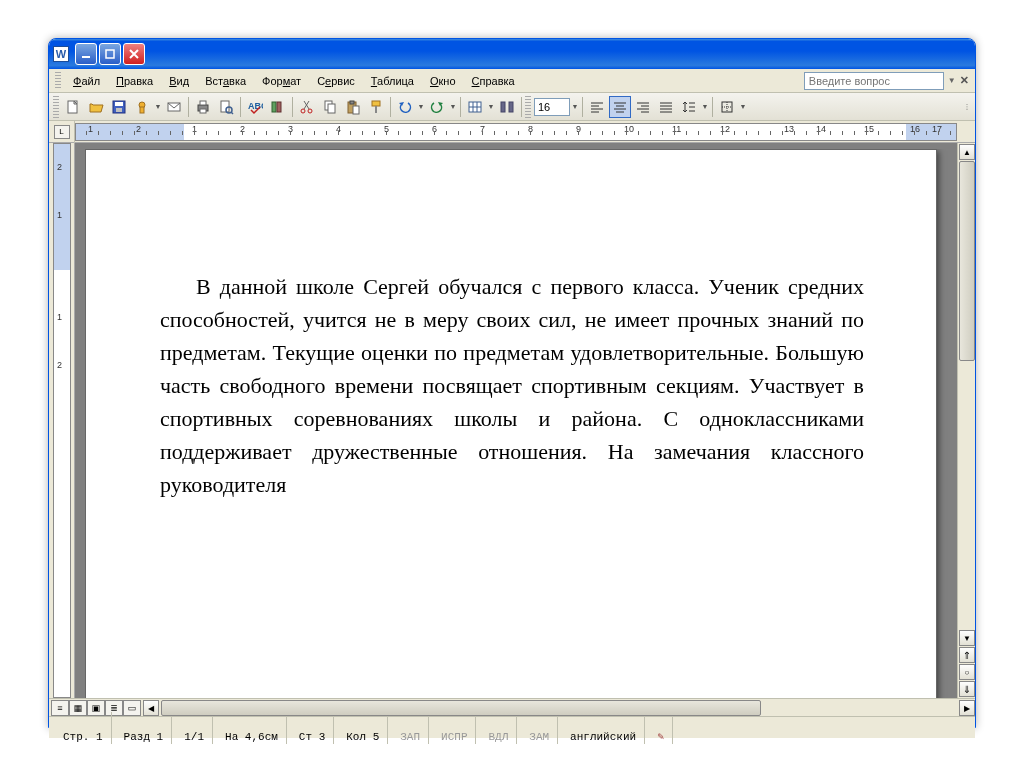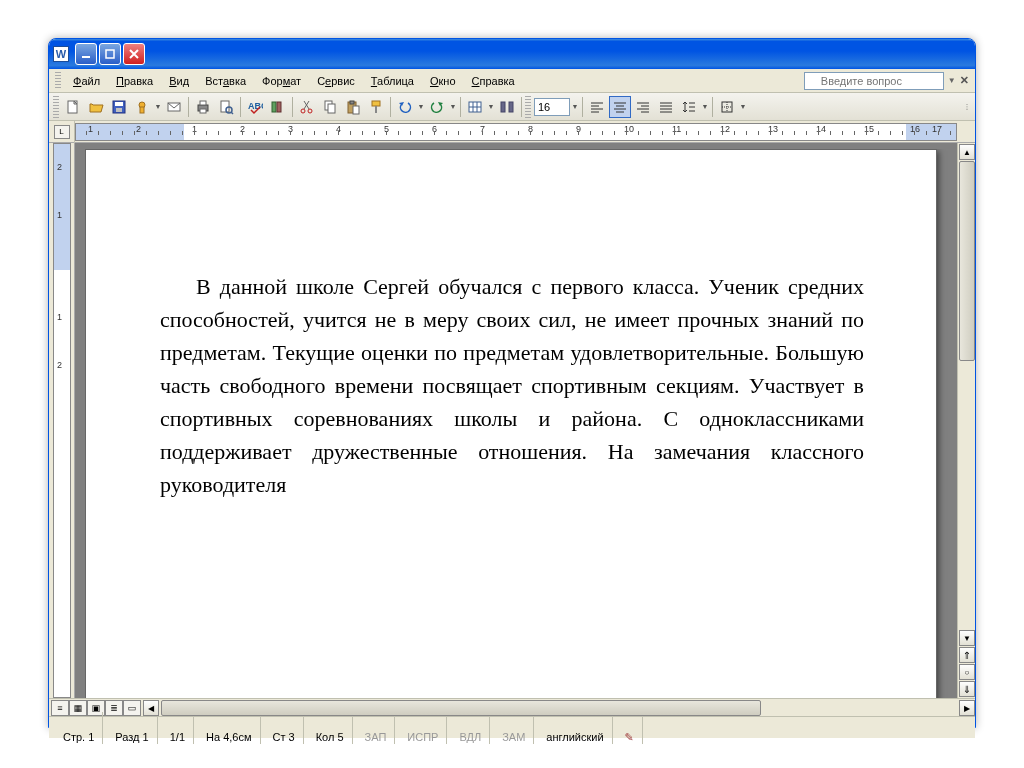--- a/index.html
+++ b/index.html
@@ -14,21 +14,21 @@
 .titlebar .win-btn { width: 22px; height: 22px; border-radius: 3px; display: flex; align-items: center; justify-content: center; border: 1px solid #fff; cursor: pointer; }
 .titlebar .win-btn.min, .titlebar .win-btn.max { background: linear-gradient(to bottom, #7ba7e0, #2a5ec8); }
 .titlebar .win-btn.close { background: linear-gradient(to bottom, #f08080, #d02020); }
 .titlebar .win-btn svg { width: 12px; height: 12px; }
 
 .menubar { height: 24px; background: #ece9d8; display: flex; align-items: center; padding: 0 6px; border-bottom: 1px solid #c0c0b0; }
 .menubar .mgrip { width: 6px; height: 18px; margin-right: 4px; background: repeating-linear-gradient(to bottom, #aaa 0 1px, transparent 1px 3px); }
 .menubar .menu-item { padding: 3px 8px; cursor: pointer; }
 .menubar .menu-item u { text-decoration: underline; }
 .menubar .spacer { flex: 1; }
-.menubar .help-input { width: 140px; height: 18px; border: 1px solid #7f9db9; background: #fff; color: #999; padding: 0 16px; font-size: 11px; }
+.menubar .help-input { width: 140px; height: 18px; border: 1px solid #7f9db9; background: #fff; color: #999; padding: 0 4px; font-size: 11px; }
 .menubar .help-after { display: flex; align-items: center; gap: 4px; margin-left: 4px; }
 .menubar .dd { color: #666; font-size: 8px; }
 
 .toolbar { height: 28px; background: linear-gradient(to bottom, #f4f3ee, #e3e1d5); display: flex; align-items: center; padding: 0 4px; border-bottom: 1px solid #c0c0b0; gap: 1px; }
 .toolbar .tgrip { width: 6px; height: 22px; margin-right: 2px; background: repeating-linear-gradient(to bottom, #aaa 0 1px, transparent 1px 3px); }
 .toolbar .tbtn { width: 22px; height: 22px; display: flex; align-items: center; justify-content: center; cursor: pointer; border: 1px solid transparent; }
 .toolbar .tsep { width: 1px; height: 20px; background: #b0b0a0; margin: 0 2px; }
 .toolbar .tdd { width: 8px; color: #555; font-size: 7px; text-align: center; cursor: pointer; }
 .toolbar .font-size-box { width: 36px; height: 18px; border: 1px solid #7f9db9; background: #fff; padding: 0 3px; font-size: 11px; }
 .toolbar .active { border: 1px solid #316ac5; background: #c1d2ee; }
@@ -58,21 +58,21 @@
 .vscroll .nav-btns { position: absolute; bottom: 0; left: 0; }
 
 .hscroll-row { height: 18px; background: #ece9d8; display: flex; border-top: 1px solid #c0c0b0; }
 .view-btns { display: flex; align-items: center; padding: 0 2px; gap: 0; }
 .view-btns .vbtn { width: 18px; height: 16px; border: 1px solid #888; background: #f4f3ee; display: flex; align-items: center; justify-content: center; cursor: pointer; font-size: 9px; }
 .hscroll { flex: 1; position: relative; background: #ece9d8; }
 .hscroll .sbtn { position: absolute; width: 16px; height: 16px; top: 1px; background: linear-gradient(to bottom,#fefefe,#e3e1d5); border: 1px solid #888; display: flex; align-items: center; justify-content: center; font-size: 8px; cursor: pointer; }
 .hscroll .thumb { position: absolute; top: 1px; left: 18px; height: 16px; width: 600px; background: linear-gradient(to bottom,#e8e6dc,#cfcdc0); border: 1px solid #888; border-radius: 2px; }
 
 .statusbar { height: 22px; background: #ece9d8; border-top: 1px solid #c0c0b0; display: flex; align-items: center; padding: 0 6px; gap: 4px; font-size: 11px; }
-.statusbar .cell { padding: 16px 8px; border-right: 1px solid #c0c0b0; height: 18px; line-height: 18px; }
+.statusbar .cell { padding: 16px 8px; border-right: 1px solid #c0c0b0; height: 18px; line-height: 18px; font-family: Liberation Mono, monospace; }
 .statusbar .dim { color: #999; }
 .statusbar .book { color: #a04040; }
 .statusbar .spacer { flex: 1; }
 </style>
 </head>
 <body>
 
 <div class="window">
 
   <div class="titlebar">
@@ -307,21 +307,21 @@
           <div class="tick" style="left: 212px;">3</div>
           <div class="tick" style="left: 260px;">4</div>
           <div class="tick" style="left: 308px;">5</div>
           <div class="tick" style="left: 356px;">6</div>
           <div class="tick" style="left: 404px;">7</div>
           <div class="tick" style="left: 452px;">8</div>
           <div class="tick" style="left: 500px;">9</div>
           <div class="tick" style="left: 548px;">10</div>
           <div class="tick" style="left: 596px;">11</div>
           <div class="tick" style="left: 644px;">12</div>
-          <div class="tick" style="left: 692px;">13</div>
+          <div class="tick" style="left: 708px;">13</div>
           <div class="tick" style="left: 740px;">14</div>
           <div class="tick" style="left: 788px;">15</div>
           <div class="tick" style="left: 834px;">16</div>
           <div class="tick" style="left: 856px;">17</div>
           <div style="position: absolute; top: 7px; left: 10px; width: 1px; height: 4px; background: rgb(102, 102, 102);"></div>
           <div style="position: absolute; top: 7px; left: 22px; width: 1px; height: 4px; background: rgb(102, 102, 102);"></div>
           <div style="position: absolute; top: 7px; left: 34px; width: 1px; height: 4px; background: rgb(102, 102, 102);"></div>
           <div style="position: absolute; top: 7px; left: 46px; width: 1px; height: 4px; background: rgb(102, 102, 102);"></div>
           <div style="position: absolute; top: 7px; left: 58px; width: 1px; height: 4px; background: rgb(102, 102, 102);"></div>
           <div style="position: absolute; top: 7px; left: 70px; width: 1px; height: 4px; background: rgb(102, 102, 102);"></div>

